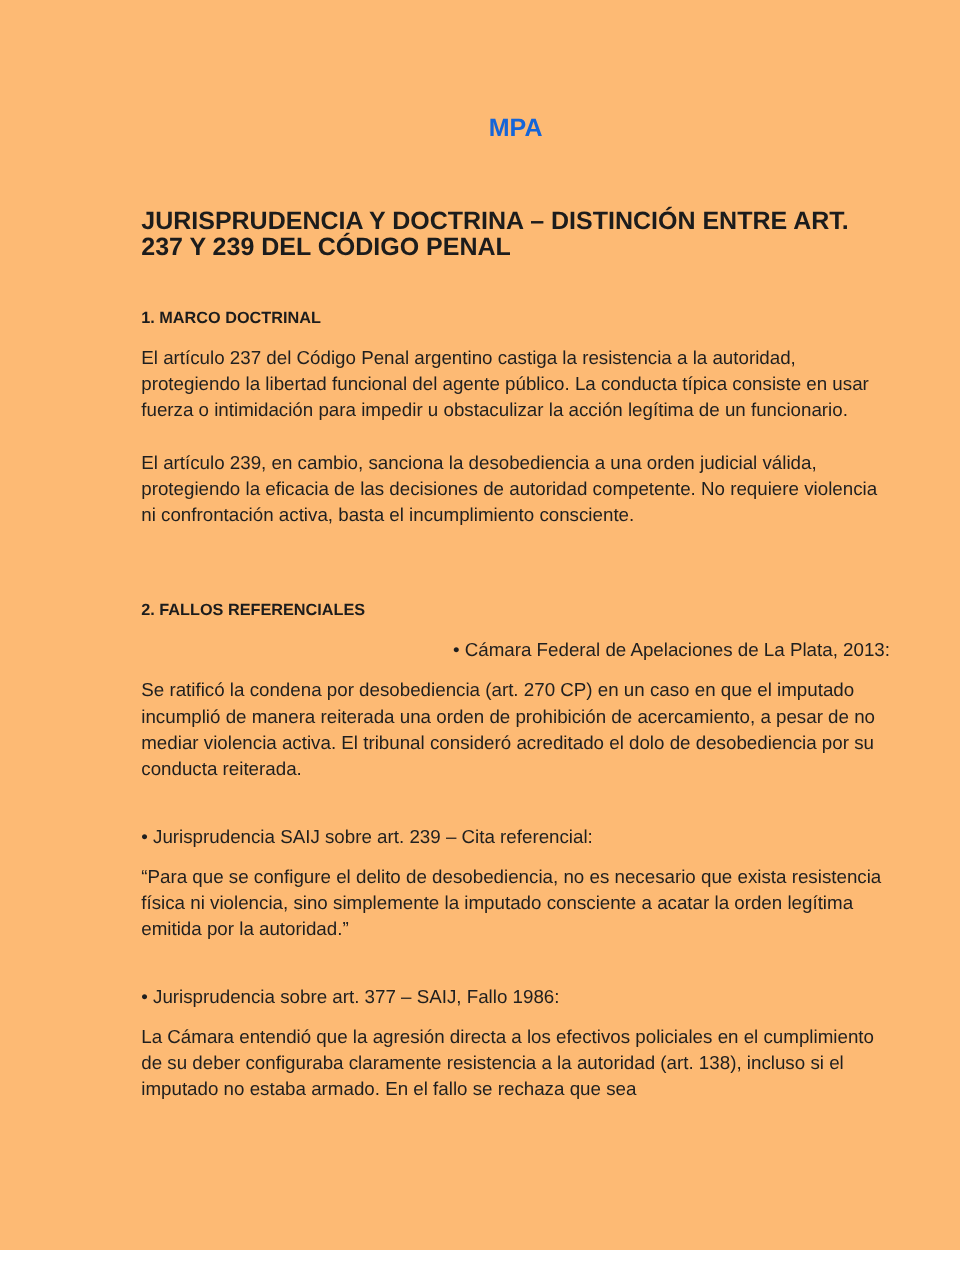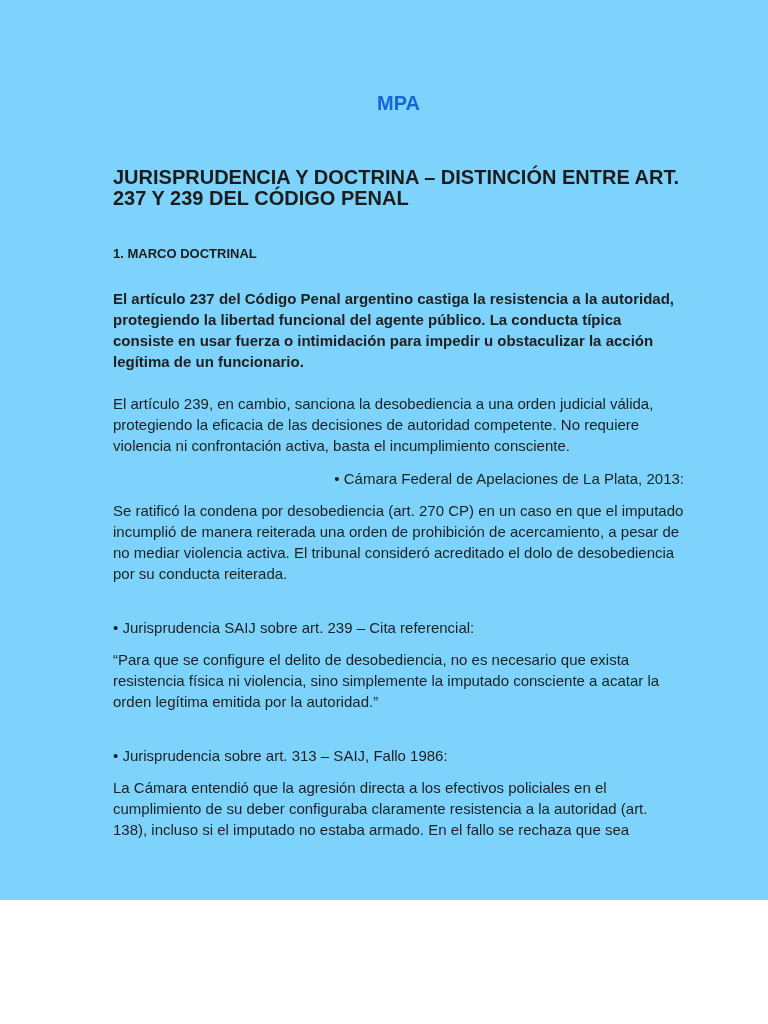--- a/index.html
+++ b/index.html
@@ -3,24 +3,24 @@
 <meta charset="utf-8">
 <style>
   html, body {
     margin: 0;
     padding: 0;
     background: #ffffff;
   }
   .page {
     position: relative;
     width: 768px;
-    height: 900px;
-    background: #7dd3fc;
+    height: 1000px;
+    background: #fdba74;
     box-sizing: border-box;
-    padding: 92px 84px 0 113px;
+    padding: 92px 56px 0 113px;
     font-family: "Liberation Sans", "DejaVu Sans", sans-serif;
     font-size: 15px;
     line-height: 21px;
     color: #1f1f1f;
     overflow: hidden;
   }
   .doc-title {
     text-align: center;
     font-size: 20px;
     line-height: 22px;
@@ -37,46 +37,47 @@
   }
   .sec-heading {
     font-size: 13px;
     font-weight: 700;
     line-height: 21px;
     color: #1c1c1c;
   }
   .sec-heading.first { margin: 34px 0 0 0; }
   .sec-heading.second { margin: 54px 0 0 0; }
   .para { margin: 21px 0 0 0; }
-  .para.after-heading { margin-top: 24px; font-weight: bold; }
+  .para.after-heading { margin-top: 12px; }
   .bullet-line { margin: 33px 0 0 0; }
   .bullet-line.first-of-section { margin-top: 12px; text-align: right; }
   .bullet-body { margin: 11px 0 0 0; }
 </style>
 </head>
 <body>
 
 <div class="page">
 
   <h1 class="doc-title">MPA</h1>
 
   <h2 class="doc-heading">JURISPRUDENCIA Y DOCTRINA – DISTINCIÓN ENTRE ART. 237 Y 239 DEL CÓDIGO PENAL</h2>
 
   <h3 class="sec-heading first">1. MARCO DOCTRINAL</h3>
 
   <p class="para after-heading">El artículo 237 del Código Penal argentino castiga la resistencia a la autoridad, protegiendo la libertad funcional del agente público. La conducta típica consiste en usar fuerza o intimidación para impedir u obstaculizar la acción legítima de un funcionario.</p>
 
   <p class="para">El artículo 239, en cambio, sanciona la desobediencia a una orden judicial válida, protegiendo la eficacia de las decisiones de autoridad competente. No requiere violencia ni confrontación activa, basta el incumplimiento consciente.</p>
 
+  <h3 class="sec-heading second">2. FALLOS REFERENCIALES</h3>
 
   <p class="bullet-line first-of-section">• Cámara Federal de Apelaciones de La Plata, 2013:</p>
 
   <p class="bullet-body">Se ratificó la condena por desobediencia (art. 270 CP) en un caso en que el imputado incumplió de manera reiterada una orden de prohibición de acercamiento, a pesar de no mediar violencia activa. El tribunal consideró acreditado el dolo de desobediencia por su conducta reiterada.</p>
 
   <p class="bullet-line">• Jurisprudencia SAIJ sobre art. 239 – Cita referencial:</p>
 
   <p class="bullet-body">“Para que se configure el delito de desobediencia, no es necesario que exista resistencia física ni violencia, sino simplemente la imputado consciente a acatar la orden legítima emitida por la autoridad.”</p>
 
-  <p class="bullet-line">• Jurisprudencia sobre art. 313 – SAIJ, Fallo 1986:</p>
+  <p class="bullet-line">• Jurisprudencia sobre art. 377 – SAIJ, Fallo 1986:</p>
 
   <p class="bullet-body">La Cámara entendió que la agresión directa a los efectivos policiales en el cumplimiento de su deber configuraba claramente resistencia a la autoridad (art. 138), incluso si el imputado no estaba armado. En el fallo se rechaza que sea</p>
 
 </div>
 
 </body></html>

